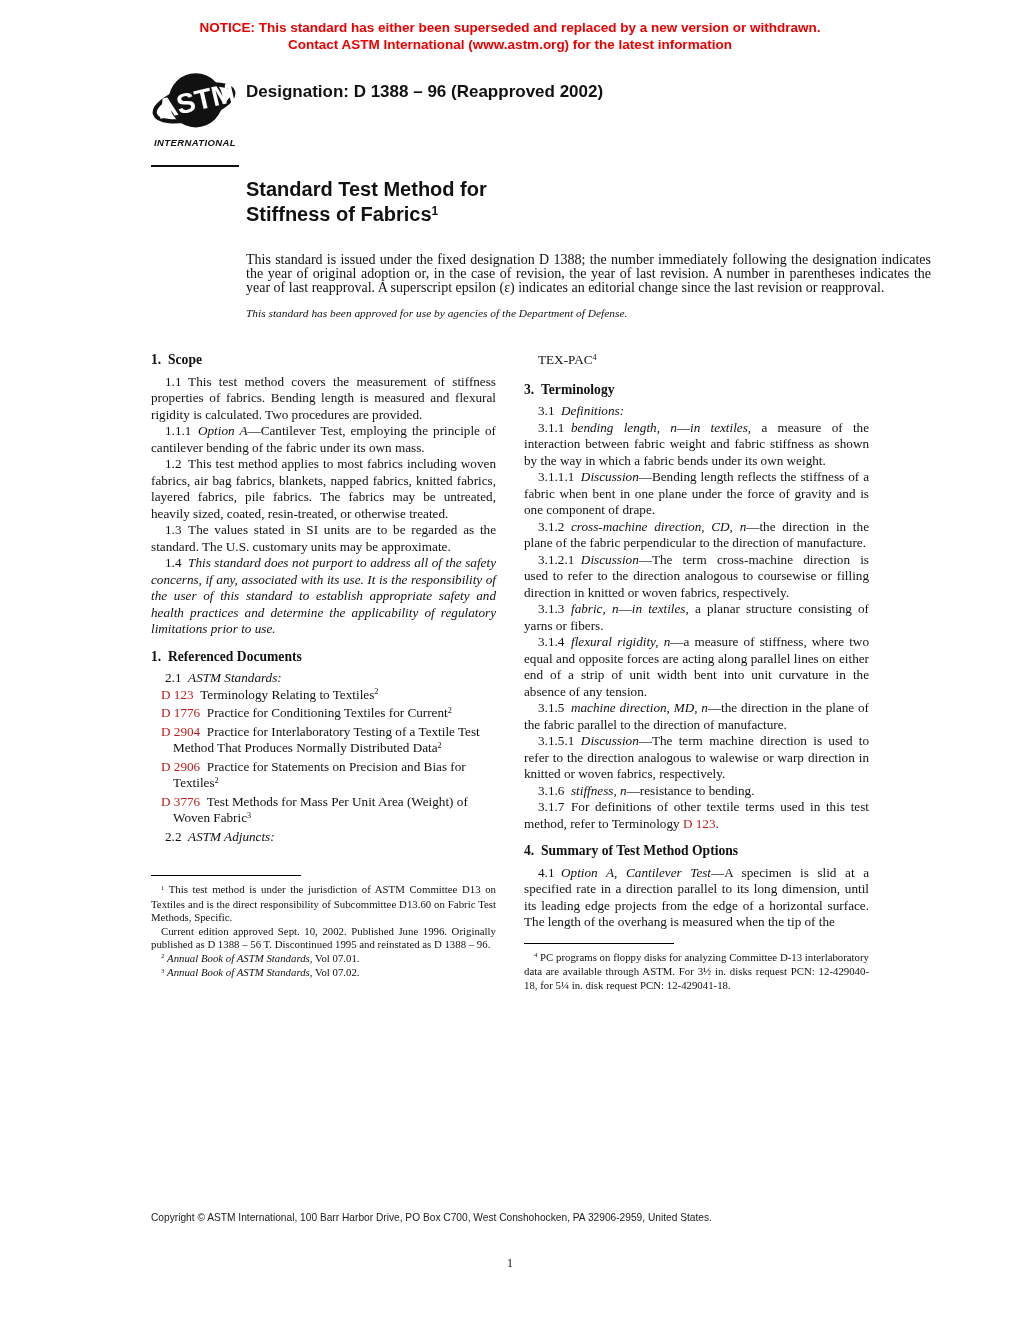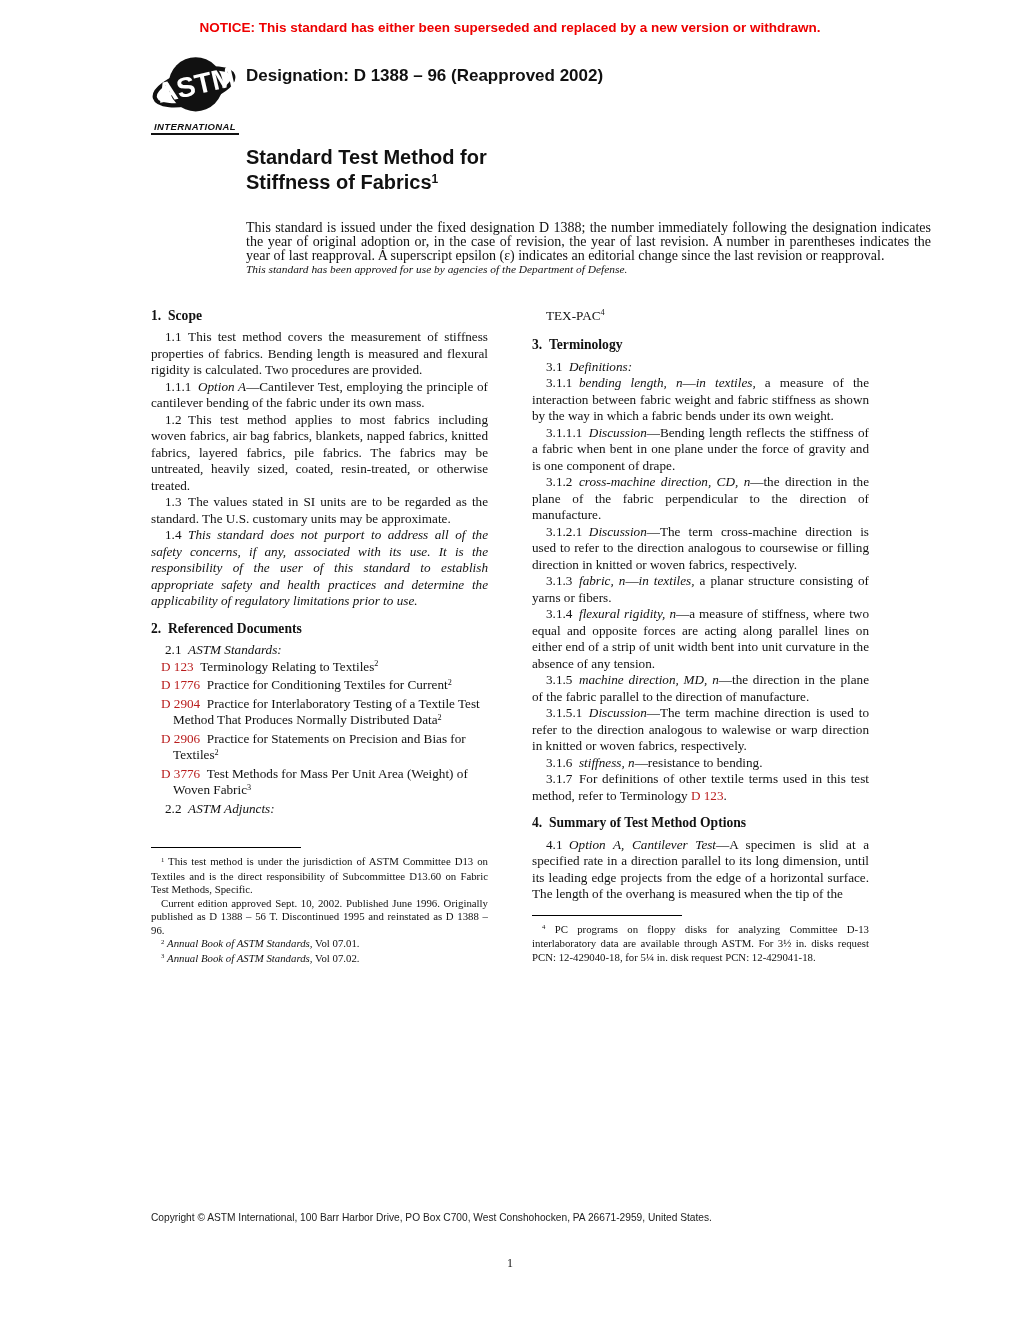--- a/index.html
+++ b/index.html
@@ -14,45 +14,45 @@
     padding-top:20px; text-align:center; color:#ee0000;
     font-family:"Liberation Sans", sans-serif; font-weight:bold;
     font-size:13.5px; line-height:16.5px;
   }
   
   .header-row { margin:16px 0 0 75px; display:flex; align-items:flex-start; }
   .logo-wrap { width:95px; }
   .logo-caption {
     font-family:"Liberation Sans", sans-serif; font-weight:bold; font-style:italic;
     font-size:9.5px; letter-spacing:0.4px; color:#111;
-    border-bottom:2px solid #111; padding-bottom:1px; margin-top:-2px;
+    border-bottom:2px solid #111; padding-bottom:17px; margin-top:-2px;
     width:88px; text-align:center;
   }
   .designation {
     font-family:"Liberation Sans", sans-serif; font-weight:bold;
     font-size:17px; margin-top:13px;
   }
   
   .title-block {
     margin:10px 0 12px 170px;
     font-family:"Liberation Sans", sans-serif; font-weight:bold;
     font-size:20px; line-height:25px; color:#111;
   }
   .title-block sup { font-size:12px; position:relative; top:-6px; }
   
   .preamble {
     margin:23px 12px 0 170px; width:685px;
     font-size:14px; line-height:14px; text-align:justify;
   }
   .dod {
-    margin:0 0 0 170px; width:685px;
+    margin:12px 0 0 170px; width:685px;
     font-size:11.4px; font-style:italic;
   }
   
-  .columns { display:flex; gap:44px; margin:33px 75px 0 75px; }
+  .columns { display:flex; gap:28px; margin:33px 75px 0 75px; }
   .col { width:421px; font-size:13.2px; line-height:16.5px; text-align:justify; }
   .blk.heading {
     font-weight:bold; margin:11px 0 5px; text-align:left; font-size:13.6px;
   }
   .col .blk:first-child { margin-top:0; }
   .blk.para { text-indent:14px; }
   .blk.ref { padding-left:22px; text-indent:-12px; text-align:left; }
   .blk.rule { border-top:1.5px solid #000; width:150px; }
   .blk.rule.fn-push { margin-top:30px; margin-bottom:7px; }
   .blk.rule.fn-push-sm { margin-top:12px; margin-bottom:7px; }
@@ -70,20 +70,21 @@
     text-align:center; font-size:12px;
   }
 </style>
 </head>
 <body>
 
 <div class="page">
 
   <div class="notice">
     <div>NOTICE: This standard has either been superseded and replaced by a new version or withdrawn.</div>
+    <div>Contact ASTM International (www.astm.org) for the latest information</div>
   </div>
 
   <div class="header-row">
     <div class="logo-wrap">
       <svg width="86" height="66" viewBox="0 0 100 78">
         <ellipse cx="50" cy="40" rx="48" ry="18" fill="none" stroke="#111" stroke-width="5" transform="rotate(-16 50 40)"></ellipse>
         <circle cx="52" cy="37" r="32" fill="#111"></circle>
         <text x="52" y="49" font-family="Liberation Sans, sans-serif" font-weight="bold" font-size="33" fill="#ffffff" text-anchor="middle" transform="rotate(-13 52 37)">ASTM</text>
       </svg>
       <div class="logo-caption">INTERNATIONAL</div>
@@ -100,21 +101,21 @@
   <div class="dod">This standard has been approved for use by agencies of the Department of Defense.</div>
 
   <div class="columns">
     <div class="col" id="col-left">
         <div class="blk heading">1. Scope</div>
         <div class="blk para"><span>1.1 This test method covers the measurement of stiffness properties of fabrics. Bending length is measured and flexural rigidity is calculated. Two procedures are provided.</span></div>
         <div class="blk para"><span>1.1.1 </span><span class="i">Option A</span><span>—Cantilever Test, employing the principle of cantilever bending of the fabric under its own mass.</span></div>
         <div class="blk para"><span>1.2 This test method applies to most fabrics including woven fabrics, air bag fabrics, blankets, napped fabrics, knitted fabrics, layered fabrics, pile fabrics. The fabrics may be untreated, heavily sized, coated, resin-treated, or otherwise treated.</span></div>
         <div class="blk para"><span>1.3 The values stated in SI units are to be regarded as the standard. The U.S. customary units may be approximate.</span></div>
         <div class="blk para"><span>1.4 </span><span class="i">This standard does not purport to address all of the safety concerns, if any, associated with its use. It is the responsibility of the user of this standard to establish appropriate safety and health practices and determine the applicability of regulatory limitations prior to use.</span></div>
-        <div class="blk heading">2. Referenced Documents</div>
+        <div class="blk heading">1. Referenced Documents</div>
         <div class="blk para"><span>2.1 </span><span class="i">ASTM Standards:</span></div>
         <div class="blk ref"><span class="red">D 123</span><span> Terminology Relating to Textiles</span><sup>2</sup></div>
         <div class="blk ref"><span class="red">D 1776</span><span> Practice for Conditioning Textiles for Current</span><sup>2</sup></div>
         <div class="blk ref"><span class="red">D 2904</span><span> Practice for Interlaboratory Testing of a Textile Test Method That Produces Normally Distributed Data</span><sup>2</sup></div>
         <div class="blk ref"><span class="red">D 2906</span><span> Practice for Statements on Precision and Bias for Textiles</span><sup>2</sup></div>
         <div class="blk ref"><span class="red">D 3776</span><span> Test Methods for Mass Per Unit Area (Weight) of Woven Fabric</span><sup>3</sup></div>
         <div class="blk para"><span>2.2 </span><span class="i">ASTM Adjuncts:</span></div>
         <div class="blk rule fn-push"></div>
         <div class="blk fn"><sup>1</sup><span> This test method is under the jurisdiction of ASTM Committee D13 on Textiles and is the direct responsibility of Subcommittee D13.60 on Fabric Test Methods, Specific.</span></div>
         <div class="blk fn"><span>Current edition approved Sept. 10, 2002. Published June 1996. Originally published as D 1388 – 56 T. Discontinued 1995 and reinstated as D 1388 – 96.</span></div>
@@ -135,16 +136,16 @@
         <div class="blk para"><span>3.1.5.1 </span><span class="i">Discussion</span><span>—The term machine direction is used to refer to the direction analogous to walewise or warp direction in knitted or woven fabrics, respectively.</span></div>
         <div class="blk para"><span>3.1.6 </span><span class="i">stiffness, n</span><span>—resistance to bending.</span></div>
         <div class="blk para"><span>3.1.7 For definitions of other textile terms used in this test method, refer to Terminology </span><span class="red">D 123</span><span>.</span></div>
         <div class="blk heading">4. Summary of Test Method Options</div>
         <div class="blk para"><span>4.1 </span><span class="i">Option A, Cantilever Test</span><span>—A specimen is slid at a specified rate in a direction parallel to its long dimension, until its leading edge projects from the edge of a horizontal surface. The length of the overhang is measured when the tip of the</span></div>
         <div class="blk rule fn-push-sm"></div>
         <div class="blk fn"><sup>4</sup><span> PC programs on floppy disks for analyzing Committee D-13 interlaboratory data are available through ASTM. For 3½ in. disks request PCN: 12-429040-18, for 5¼ in. disk request PCN: 12-429041-18.</span></div>
       </div>
   </div>
 
-  <div class="copyright">Copyright © ASTM International, 100 Barr Harbor Drive, PO Box C700, West Conshohocken, PA 26671-2959, United States.</div>
+  <div class="copyright">Copyright © ASTM International, 100 Barr Harbor Drive, PO Box C700, West Conshohocken, PA 32906-2959, United States.</div>
   <div class="pageno">1</div>
 
 </div>
 
 </body></html>

